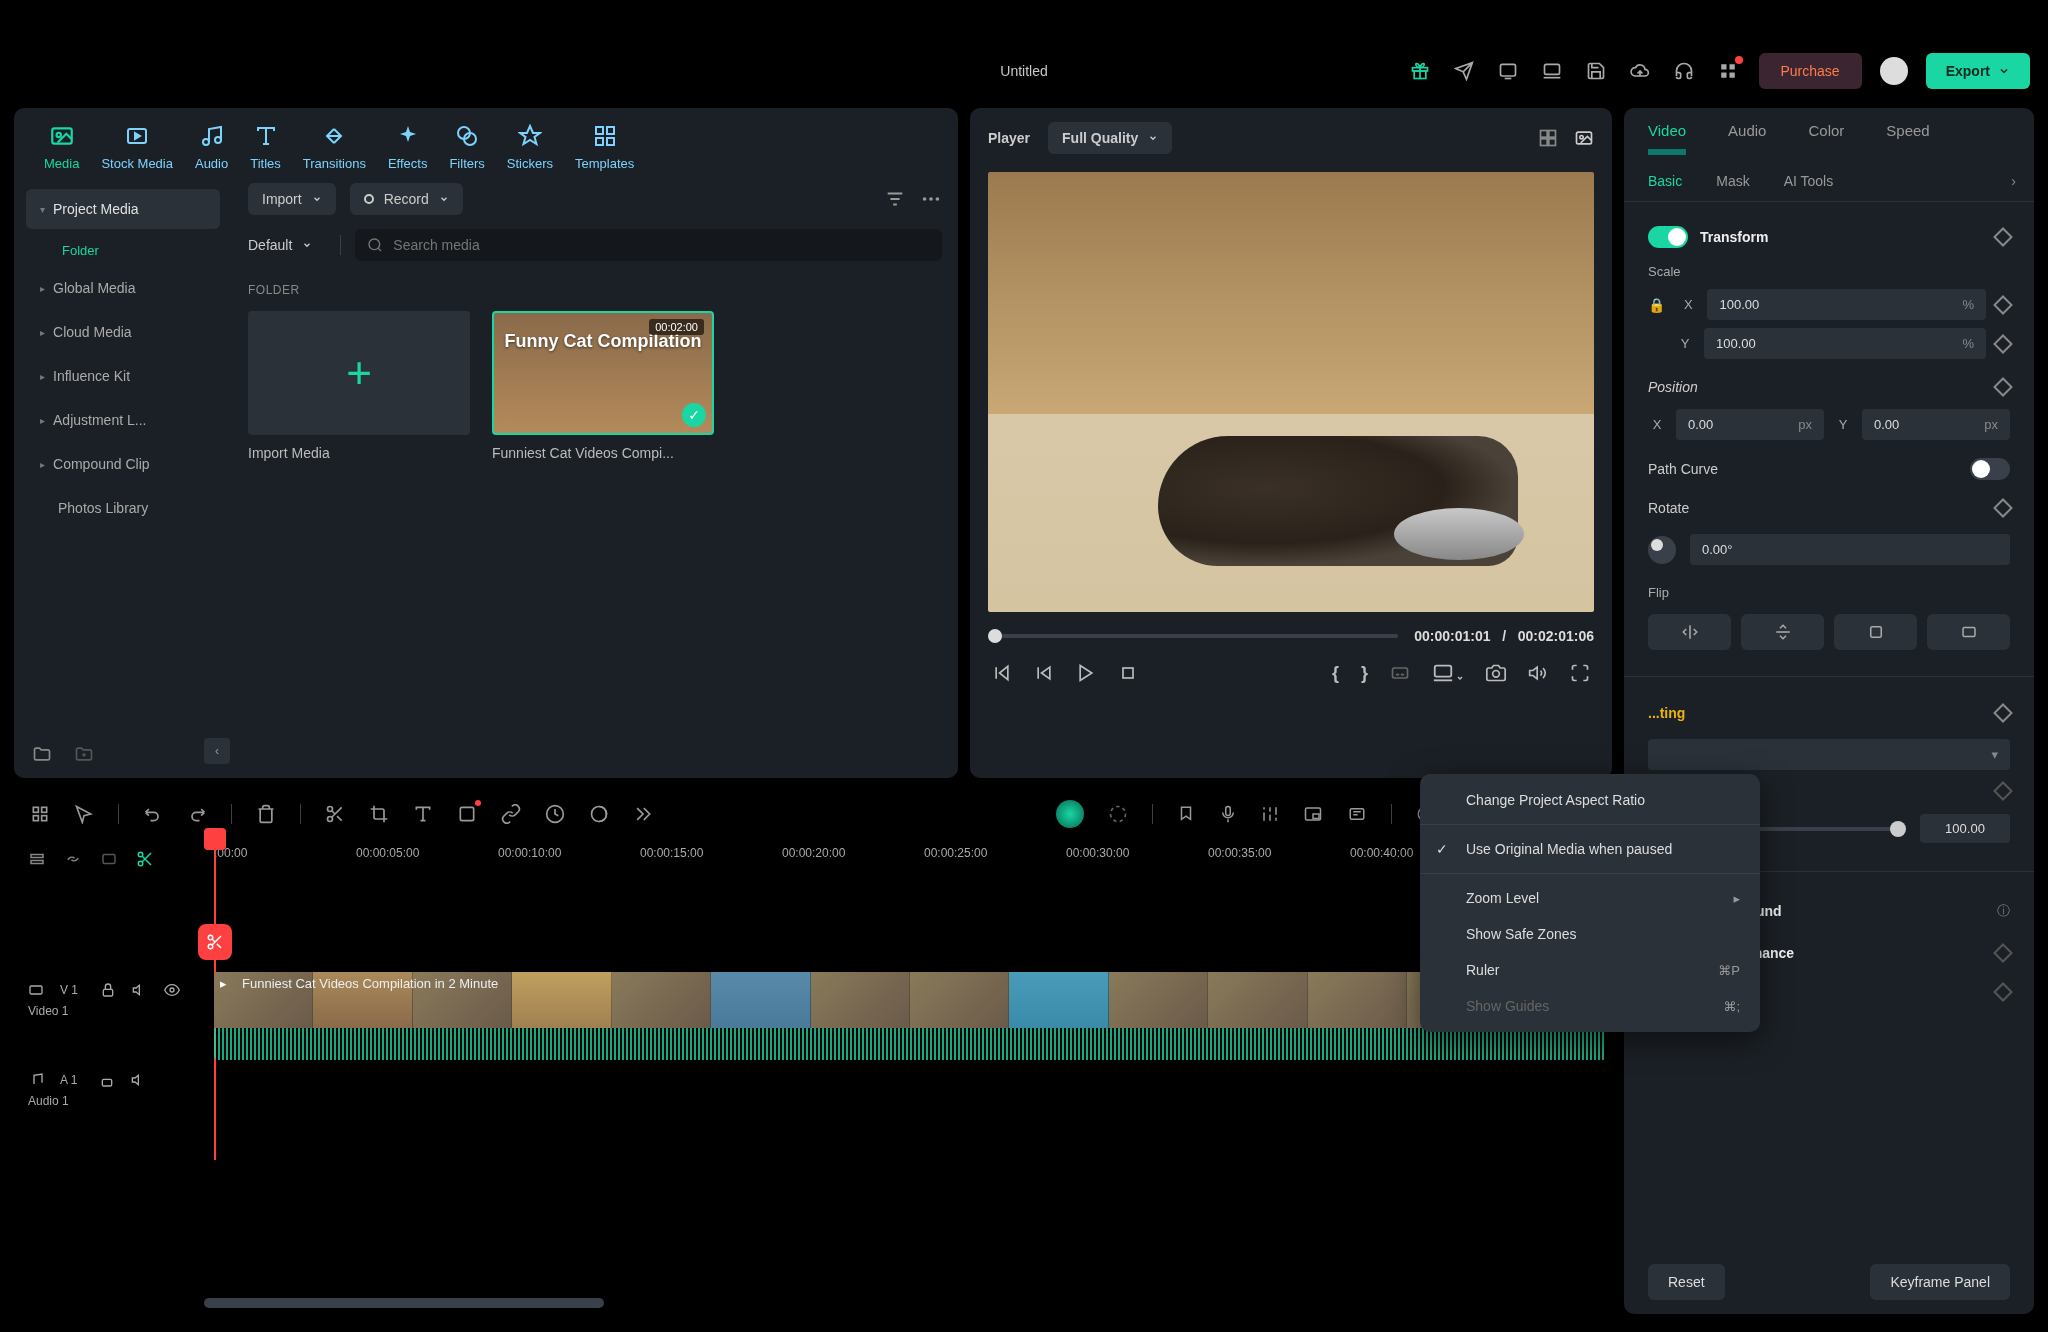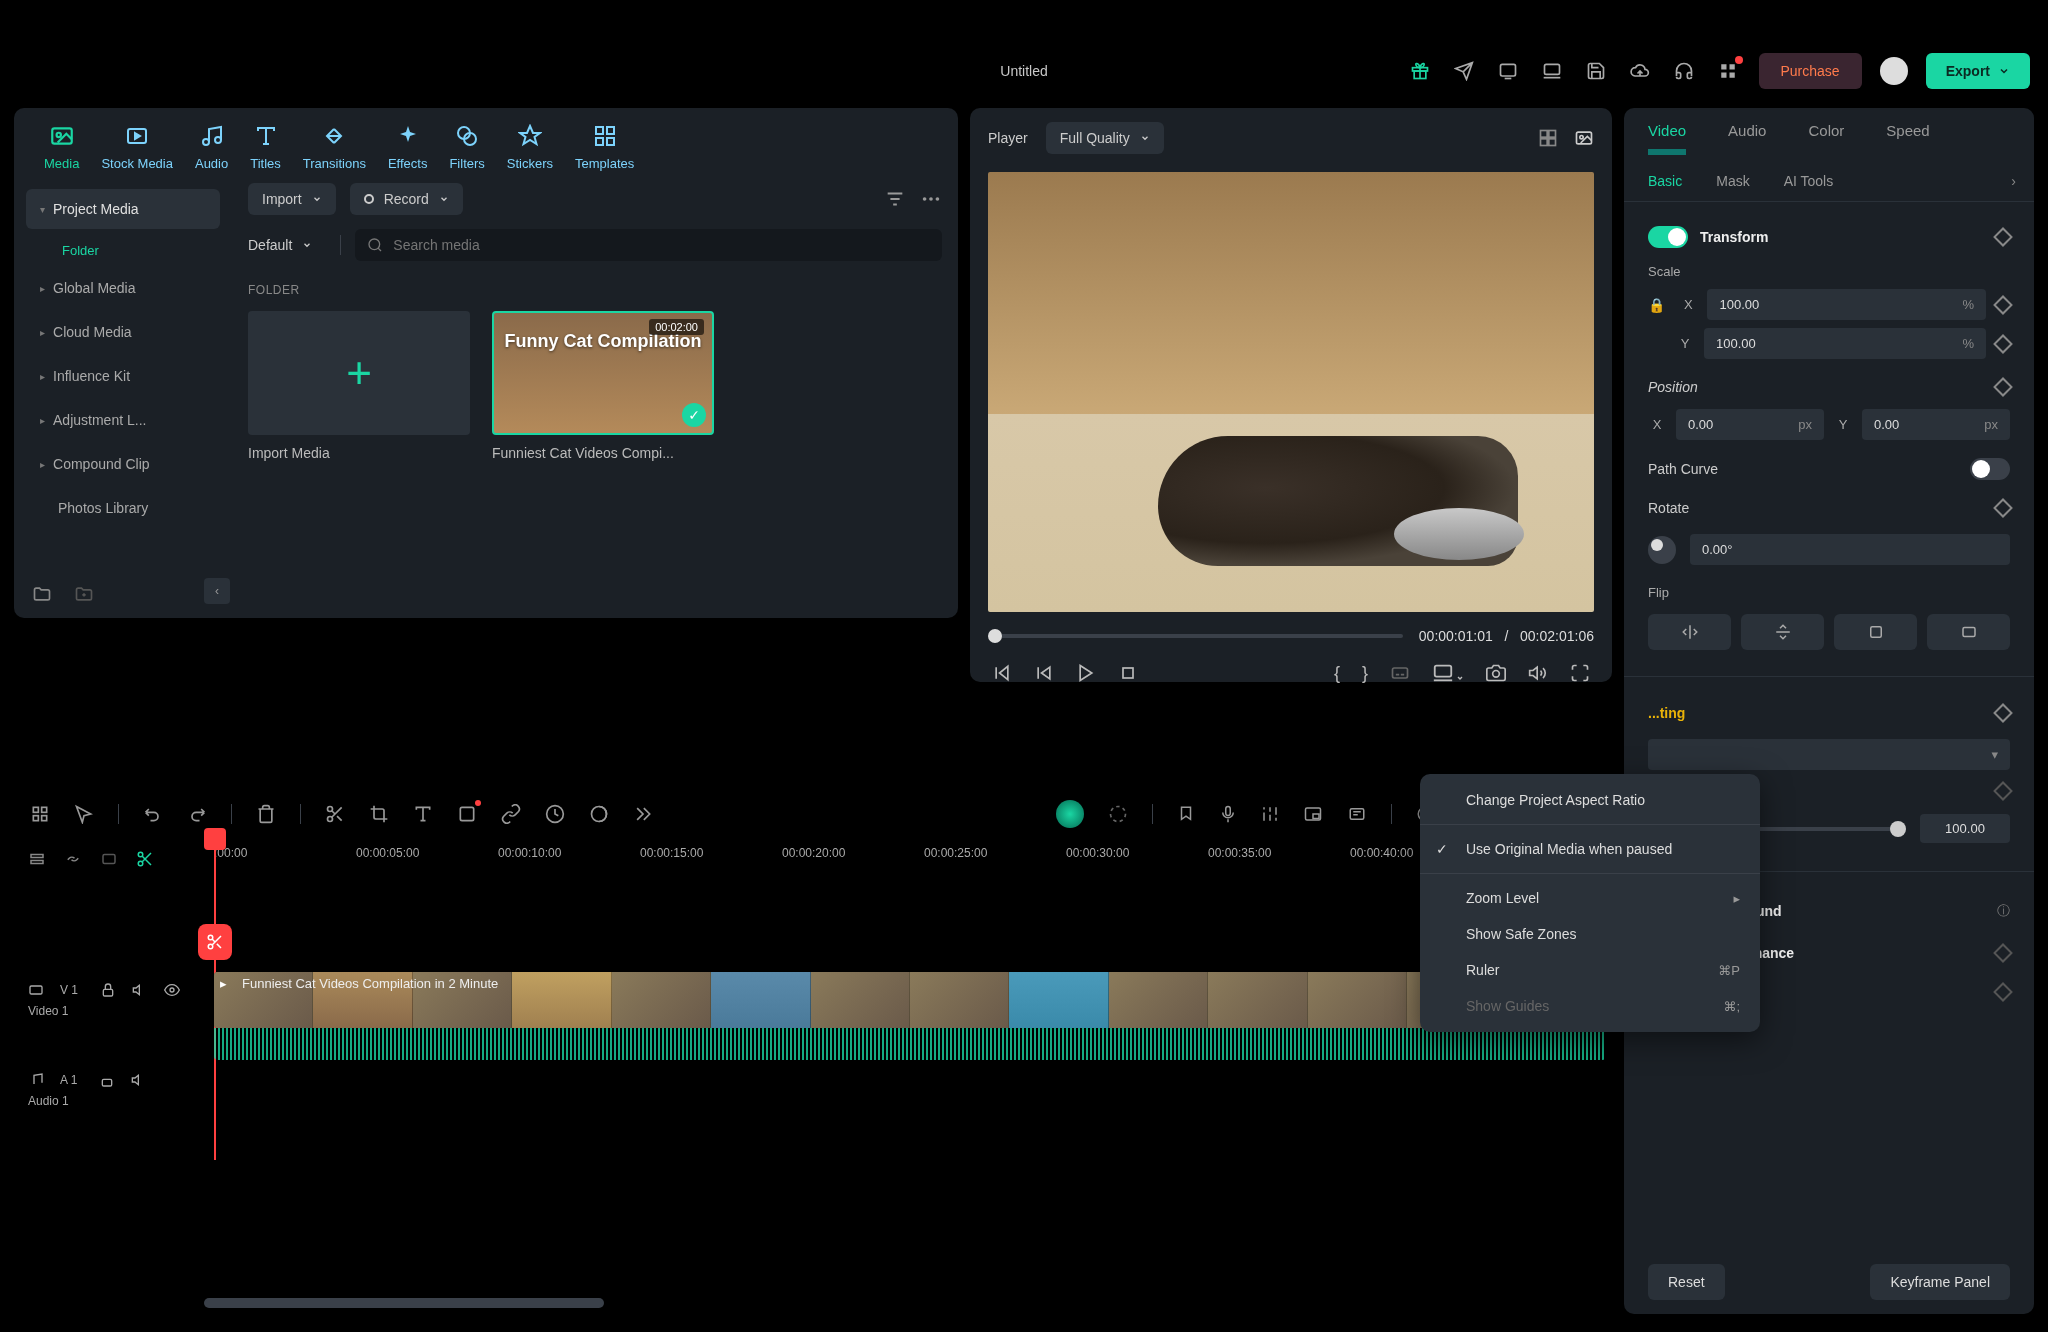--- a/index.html
+++ b/index.html
@@ -11,22 +11,22 @@
 .topbar .title { position:absolute; left:50%; transform:translateX(-50%); color:#c8c8c8; font-size:14px; }
 .topbar .right { position:absolute; right:18px; display:flex; align-items:center; gap:18px; }
 .topicon { width:26px; height:26px; display:flex; align-items:center; justify-content:center; color:#aaa; cursor:pointer; }
 .topicon.green { color:#1ad6a3; }
 .btn-purchase { background:#3a2530; color:#ff7b4c; border:none; padding:10px 22px; border-radius:6px; font-size:14px; cursor:pointer; font-weight:500;}
 .avatar { width:28px; height:28px; border-radius:50%; background:#ddd; }
 .btn-export { background:#1ad6a3; color:#0b2a22; padding:10px 20px; border-radius:6px; font-size:14px; font-weight:600; cursor:pointer; display:flex; align-items:center; gap:8px; }
 
 
 .panel { background:#1b2026; border-radius:10px; }
-.left-panel { position:absolute; left:14px; top:108px; width:944px; height:510px; }
-.player-panel { position:absolute; left:970px; top:108px; width:642px; height:574px; }
+.left-panel { position:absolute; left:14px; top:108px; width:944px; height:670px; }
+.player-panel { position:absolute; left:970px; top:108px; width:642px; height:670px;font-weight:bold; }
 .props-panel { position:absolute; left:1624px; top:108px; width:410px; bottom:18px; }
 
 
 .lp-tabs { display:flex; gap:22px; padding:14px 30px 6px; }
 .lp-tab { display:flex; flex-direction:column; align-items:center; gap:6px; cursor:pointer; color:#7dd3fc; font-size:13px; }
 .lp-tab.active { color:#1ad6a3; }
 .lp-tab .ico { width:28px; height:28px; display:flex; align-items:center; justify-content:center; }
 
 
 .lp-body { display:flex; height:590px; }

